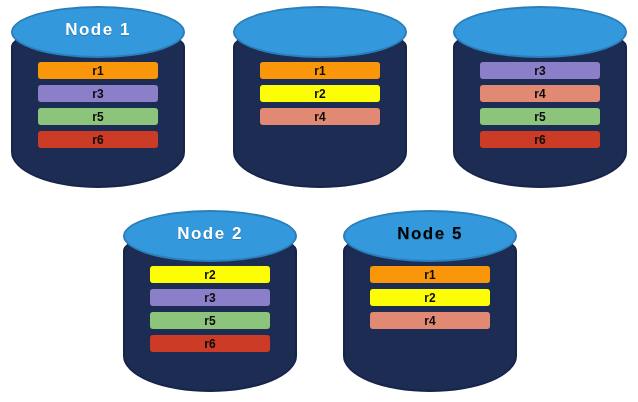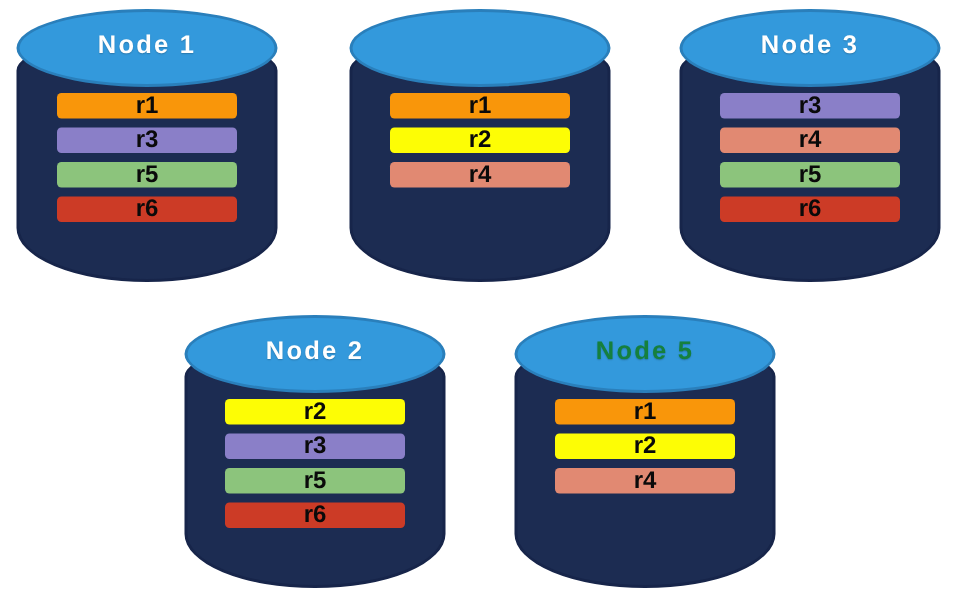--- a/index.html
+++ b/index.html
@@ -79,21 +79,21 @@
     align-items: center;
     gap: 6px;
   }
   .rec-bar {
     width: 120px;
     height: 17px;
     border-radius: 3px;
     display: flex;
     align-items: center;
     justify-content: center;
-    font-size: 16px;
+    font-size: 12px;
     font-weight: bold;
     color: #0a0a0a;
     box-sizing: border-box;
   }
 </style>
 </head>
 <body>
 
 <div id="diagram-canvas">
     <div class="node-group" style="left: 8px; top: 4px; width: 180px; height: 186px;">
@@ -118,21 +118,20 @@
         <div class="rec-bar" style="background: rgb(249, 150, 10); color: rgb(10, 10, 10);">r1</div>
         <div class="rec-bar" style="background: rgb(253, 253, 5); color: rgb(10, 10, 10);">r2</div>
         <div class="rec-bar" style="background: rgb(225, 137, 114); color: rgb(10, 10, 10);">r4</div>
       </div>
     </div>
     <div class="node-group" style="left: 450px; top: 4px; width: 180px; height: 186px;">
       <div class="cyl">
         <div class="cyl-body" style="background: rgb(28, 44, 82); border-color: rgb(23, 37, 74);"></div>
         <div class="cyl-top" style="background: rgb(51, 153, 220); border-color: rgb(42, 127, 187);"></div>
       </div>
-      <div class="cyl-label" style="color: rgb(255, 255, 255);">Node  3</div>
       <div class="rec-stack">
         <div class="rec-bar" style="background: rgb(138, 127, 200); color: rgb(10, 10, 10);">r3</div>
         <div class="rec-bar" style="background: rgb(225, 137, 114); color: rgb(10, 10, 10);">r4</div>
         <div class="rec-bar" style="background: rgb(140, 196, 124); color: rgb(10, 10, 10);">r5</div>
         <div class="rec-bar" style="background: rgb(204, 59, 38); color: rgb(10, 10, 10);">r6</div>
       </div>
     </div>
     <div class="node-group" style="left: 120px; top: 208px; width: 180px; height: 186px;">
       <div class="cyl">
         <div class="cyl-body" style="background: rgb(28, 44, 82); border-color: rgb(23, 37, 74);"></div>
@@ -144,20 +143,20 @@
         <div class="rec-bar" style="background: rgb(138, 127, 200); color: rgb(10, 10, 10);">r3</div>
         <div class="rec-bar" style="background: rgb(140, 196, 124); color: rgb(10, 10, 10);">r5</div>
         <div class="rec-bar" style="background: rgb(204, 59, 38); color: rgb(10, 10, 10);">r6</div>
       </div>
     </div>
     <div class="node-group" style="left: 340px; top: 208px; width: 180px; height: 186px;">
       <div class="cyl">
         <div class="cyl-body" style="background: rgb(28, 44, 82); border-color: rgb(23, 37, 74);"></div>
         <div class="cyl-top" style="background: rgb(51, 153, 220); border-color: rgb(42, 127, 187);"></div>
       </div>
-      <div class="cyl-label" style="color: #15803d;">Node  5</div>
+      <div class="cyl-label" style="color: #000000;">Node  5</div>
       <div class="rec-stack">
         <div class="rec-bar" style="background: rgb(249, 150, 10); color: rgb(10, 10, 10);">r1</div>
         <div class="rec-bar" style="background: rgb(253, 253, 5); color: rgb(10, 10, 10);">r2</div>
         <div class="rec-bar" style="background: rgb(225, 137, 114); color: rgb(10, 10, 10);">r4</div>
       </div>
     </div>
   </div>
 
 </body></html>

